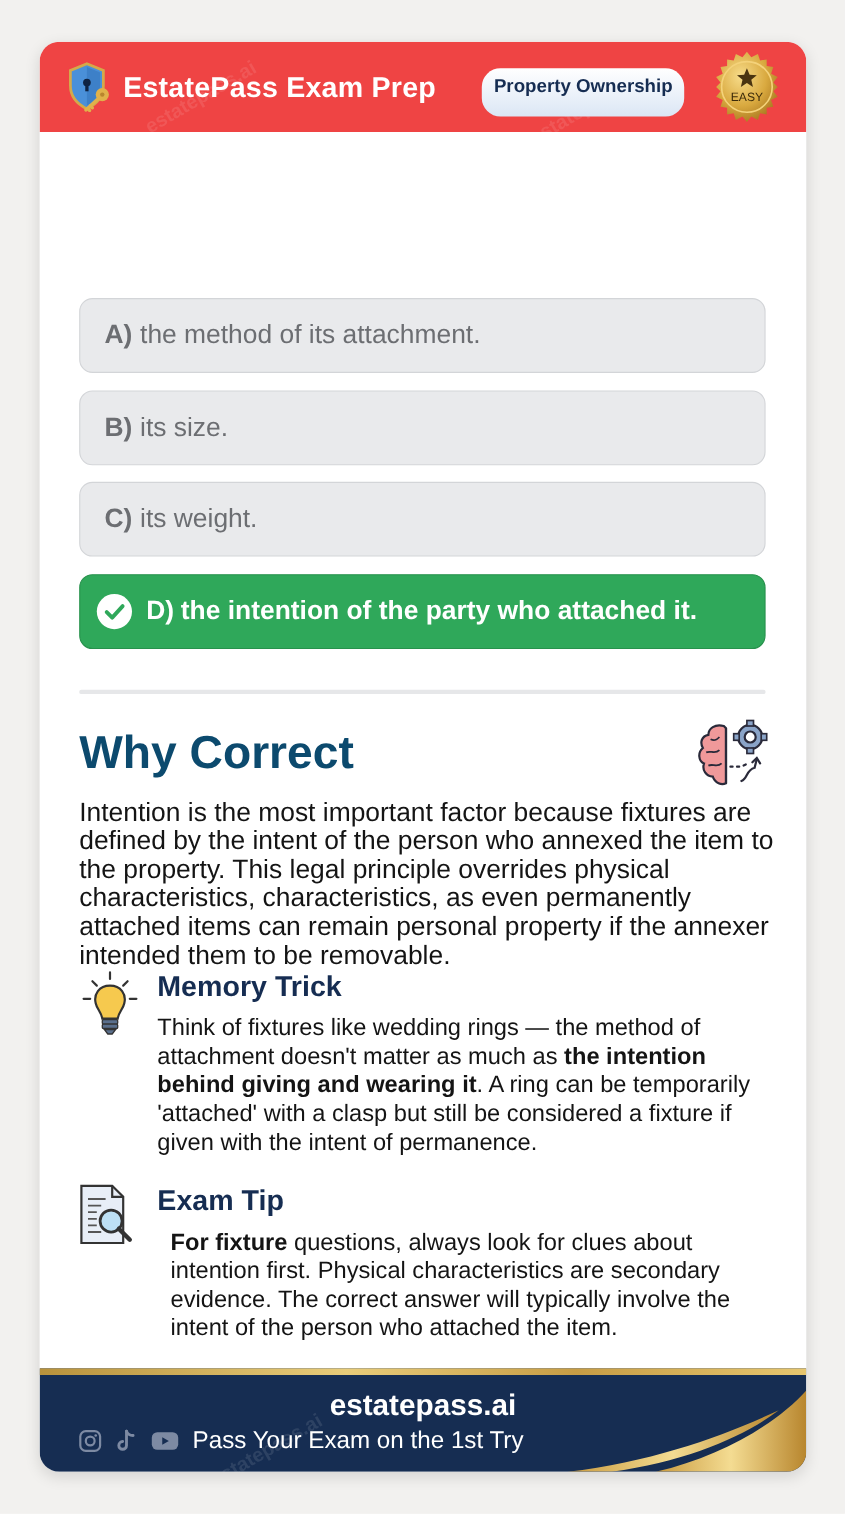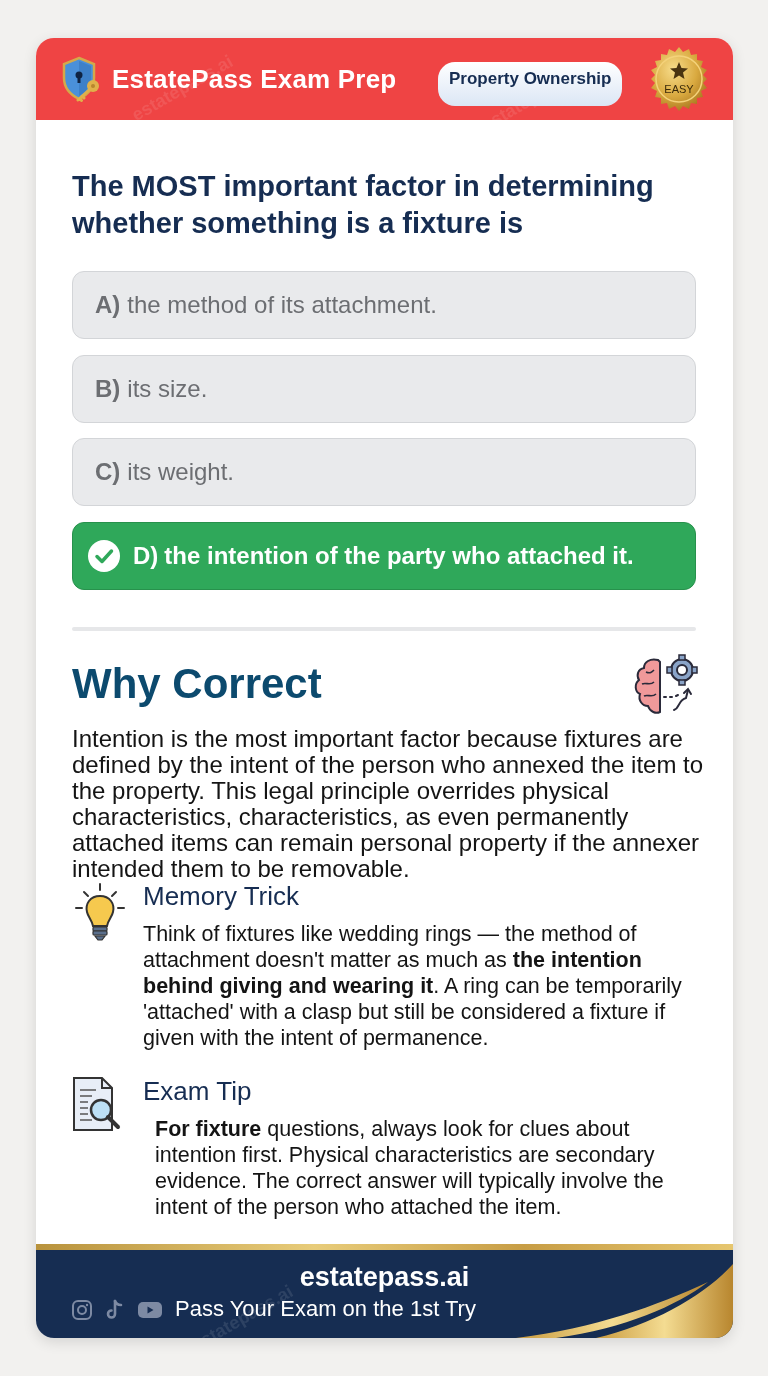--- a/index.html
+++ b/index.html
@@ -98,21 +98,21 @@
     position: absolute; left: 36px; top: 688px;
     width: 640px;
     color: #141414;
     font-size: 24px;
     line-height: 26px;
   }
   .tip-icon { position: absolute; }
   .tip-title {
     position: absolute; left: 107px;
     color: #162d52;
-    font-size: 26px; font-weight: normal;
+    font-size: 26px; font-weight: bold;
   }
   .tip-body {
     position: absolute; left: 107px;
     width: 560px;
     color: #141414;
     font-size: 21.5px;
     line-height: 26px;
   }
   .tip-body b { font-weight: bold; }
   .footer {
@@ -178,21 +178,20 @@
           </radialGradient>
         </defs>
         <polygon fill="url(#goldg)" points="34,2 38,7 44,4 46,10 52,9 52,15 58,16 56,22 62,25 58,30 62,34 58,38 62,43 56,46 58,52 52,53 52,59 46,58 44,64 38,61 34,66 30,61 24,64 22,58 16,59 16,53 10,52 12,46 6,43 10,38 6,34 10,30 6,25 12,22 10,16 16,15 16,9 22,10 24,4 30,7"></polygon>
         <circle cx="34" cy="34" r="23" fill="none" stroke="#f4d27a" stroke-width="1.5"></circle>
         <polygon fill="#4a3410" points="34,17 36.5,23 43,23.5 38,27.5 39.5,34 34,30.5 28.5,34 30,27.5 25,23.5 31.5,23"></polygon>
       </svg>
       <div class="badge-label">EASY</div>
     </div>
   </div>
 
-  <div class="question">The MOST important factor in determining whether something is a fixture is</div>
 
   <div class="option" style="top:233px;">
     <span class="letter">A)</span>
     <span>the method of its attachment.</span>
   </div>
   <div class="option" style="top:317px;">
     <span class="letter">B)</span>
     <span>its size.</span>
   </div>
   <div class="option" style="top:400px;">

